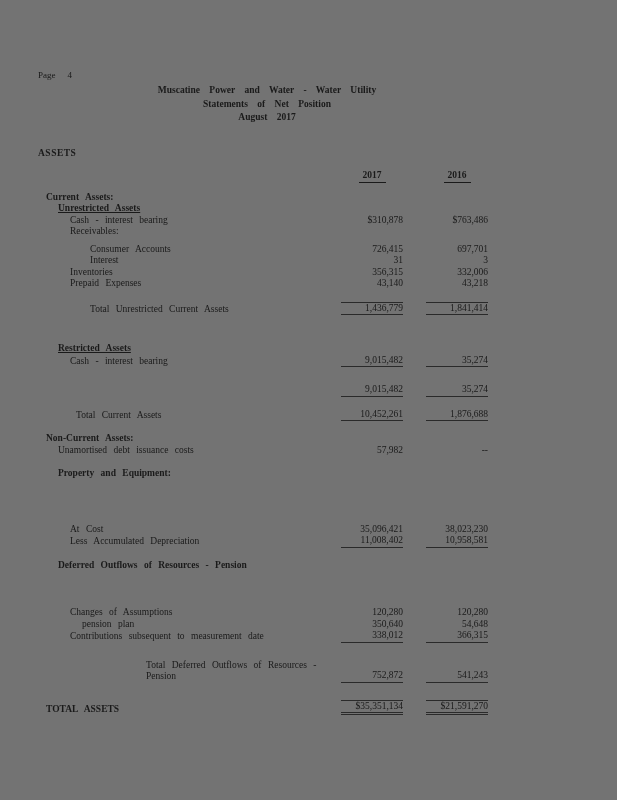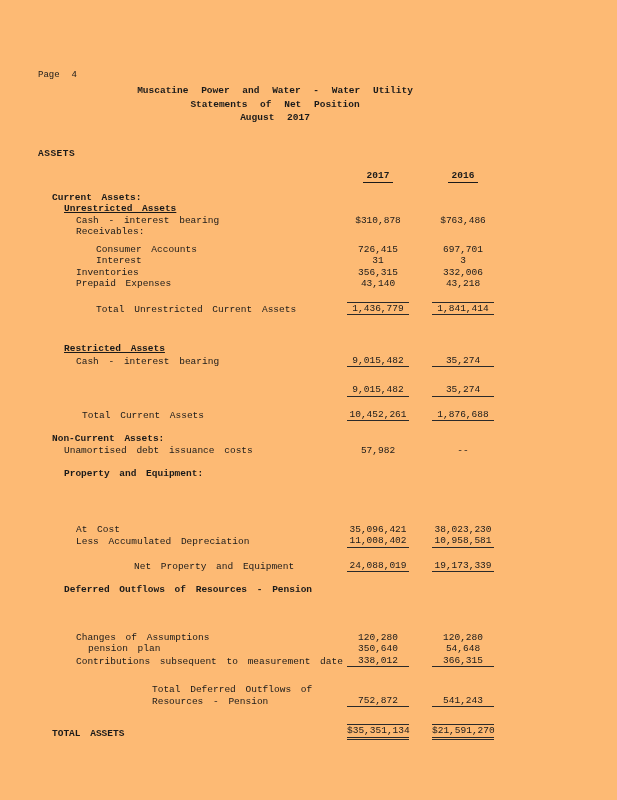--- a/index.html
+++ b/index.html
@@ -1,71 +1,71 @@
 <!DOCTYPE html>
 <html><head>
 <meta charset="utf-8">
 <style>
   * { margin: 0; padding: 0; box-sizing: border-box; }
   html, body { background: #ffffff; }
   .page {
     position: relative;
     width: 617px;
     height: 800px;
-    background: #fdba74;
-    font-family: Liberation Mono, monospace;
+    background: #737373;
+    font-family: Liberation Serif, serif;
     color: #1a1a1a;
     font-size: 9.5px;
     overflow: hidden;
   }
   .page-indicator {
     position: absolute;
     left: 38px;
     top: 70px;
     font-size: 9px;
   }
   .page-indicator .num { margin-left: 12px; }
   .doc-header {
     position: absolute;
-    left: 54px;
+    left: 46px;
     top: 84px;
     width: 442px;
     text-align: center;
     font-weight: bold;
     line-height: 13.5px;
     word-spacing: 7px;
   }
   .section-title {
     position: absolute;
     left: 38px;
     top: 148px;
     font-weight: bold;
     letter-spacing: 0.5px;
   }
   .table {
     position: absolute;
-    left: 52px;
+    left: 46px;
     top: 170px;
     width: 442px;
   }
   .row {
     display: flex;
     align-items: flex-end;
     line-height: 11.5px;
     min-height: 11.5px;
   }
   .lbl {
     flex: 1;
     word-spacing: 4px;
   }
   .lbl.b { font-weight: bold; }
   .lbl .u, .lbl.u span { text-decoration: underline; }
   .val {
     width: 62px;
-    text-align: center;
+    text-align: right;
     white-space: nowrap;
   }
   .v2 { margin-left: 23px; }
   .head-row { margin-bottom: 9px; }
   .head-row .val { text-align: center; }
   .colhead {
     font-weight: bold;
     border-bottom: 1px solid #1a1a1a;
     padding: 0 4px;
     display: inline-block;
@@ -182,25 +182,20 @@
         <div class="row">
           <div class="lbl" style="padding-left: 24px; margin-top: 44px;"><span>At Cost</span></div>
           <div class="val v1">35,096,421</div>
           <div class="val v2">38,023,230</div>
         </div>
         <div class="row r-b">
           <div class="lbl" style="padding-left: 24px;"><span>Less Accumulated Depreciation</span></div>
           <div class="val v1">11,008,402</div>
           <div class="val v2">10,958,581</div>
         </div>
-        <div class="row r-b" style="margin-top: 12px;">
-          <div class="lbl" style="padding-left: 82px;"><span>Net Property and Equipment</span></div>
-          <div class="val v1">24,088,019</div>
-          <div class="val v2">19,173,339</div>
-        </div>
         <div class="row" style="margin-top: 12px;">
           <div class="lbl b" style="padding-left: 12px;"><span>Deferred Outflows of Resources - Pension</span></div>
           <div class="val v1"></div>
           <div class="val v2"></div>
         </div>
         <div class="row">
           <div class="lbl" style="padding-left: 24px; margin-top: 36px;"><span>Changes of Assumptions</span></div>
           <div class="val v1">120,280</div>
           <div class="val v2">120,280</div>
         </div>

